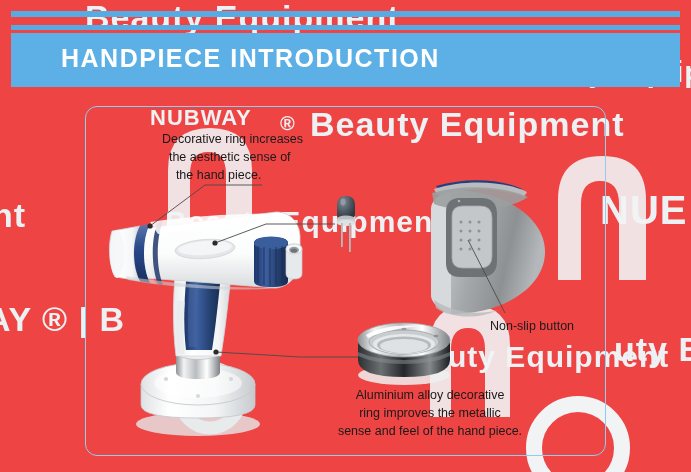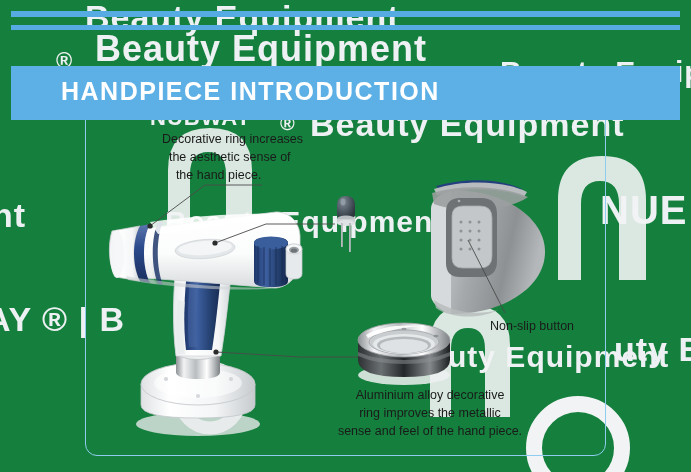--- a/index.html
+++ b/index.html
@@ -4,41 +4,41 @@
 <title>Handpiece Introduction</title>
 <style>
   html,body{margin:0;padding:0;}
   body{
     width:691px;height:472px;
     background:#ffffff;
     font-family:"DejaVu Sans Mono", monospace;
     overflow:hidden;
     position:relative;
   }
-  .page{position:relative;width:691px;height:472px;overflow:hidden;background:#15803d;}
+  .page{position:relative;width:691px;height:472px;overflow:hidden;background:#ef4444;}
 
   
   .wm-layer{position:absolute;inset:0;overflow:hidden;pointer-events:none;z-index:1;}
   .wm{
     position:absolute;
     color:#eceff1;
     font-family:"Liberation Sans", sans-serif;
     font-weight:700;
     white-space:nowrap;
     letter-spacing:1px;
     user-select:none;
   }
   .wm.t1{font-size:40px;color:#eef1f3;}
 
   
   .topline1{position:absolute;left:11px;top:11px;width:669px;height:6px;background:#57abe3;z-index:4;}
   .topline2{position:absolute;left:11px;top:25px;width:669px;height:5px;background:#57abe3;z-index:4;}
   .headerbar{
     position:absolute;left:11px;top:33px;width:669px;height:54px;
-    background:#5cb0e6;z-index:4;margin-top:33px;
+    background:#5cb0e6;z-index:4;
   }
   .headerbar .title{
     position:absolute;left:50px;top:11px;
     color:#ffffff;
     font-family:"Liberation Sans", sans-serif;
     font-size:25px;
     font-weight:700;
     letter-spacing:1.5px;
     white-space:nowrap;
   }

